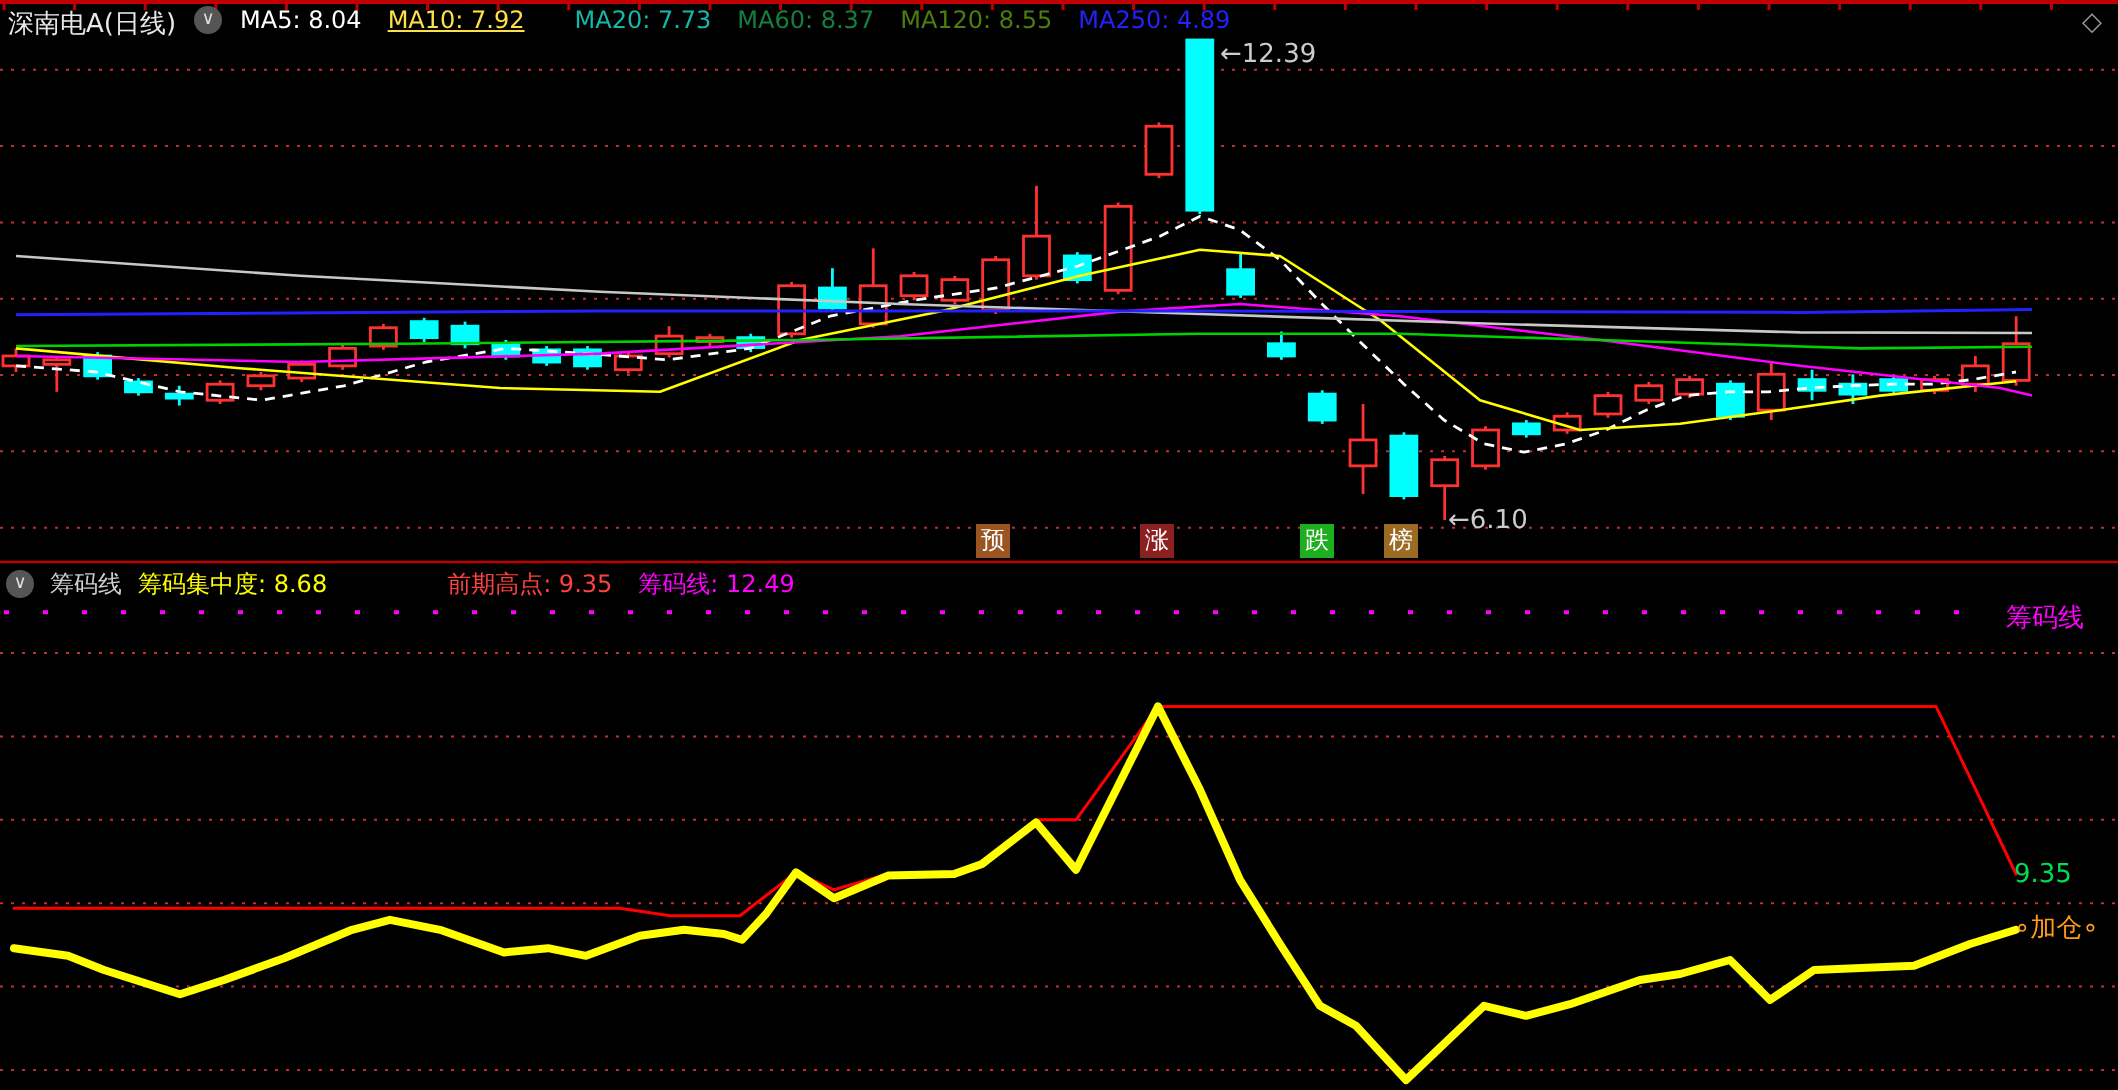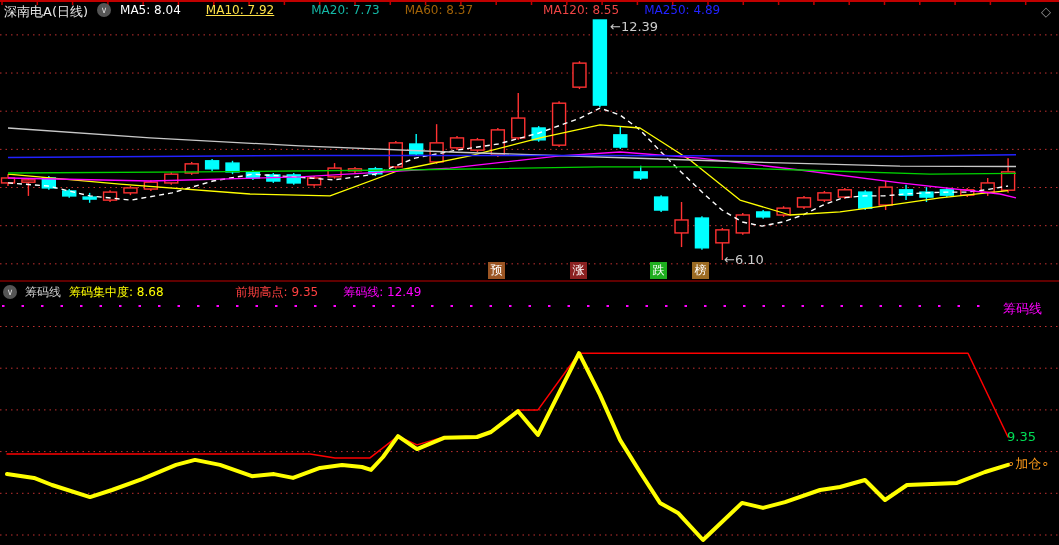--- a/index.html
+++ b/index.html
@@ -4,21 +4,21 @@
 <style>
   html,body{margin:0;padding:0;background:#000;}
   #app{position:relative;width:1059px;height:545px;background:#000;overflow:hidden;
        font-family:"DejaVu Sans","Liberation Sans",sans-serif;}
   #chart{position:absolute;left:0;top:0;}
   .topbar{position:absolute;left:4px;top:3px;height:18px;display:flex;
           gap:9px;font-size:12px;white-space:nowrap;z-index:5;}
   .title{color:#e8e8e8;font-size:13px;}
   .chev{width:14px;height:14px;border-radius:50%;background:#555;color:#ddd;font-size:9px;
         display:inline-flex;align-items:center;justify-content:center;line-height:1;}
-  .mavals{display:flex;gap:25px;}
+  .mavals{display:flex;gap:13px;}
   .indbar{position:absolute;left:3px;top:284px;height:16px;display:flex;align-items:center;
           gap:8px;font-size:12px;white-space:nowrap;z-index:5;}
   .indname{color:#cfcfcf;}
   .chip{position:absolute;width:17px;height:17px;color:#fff;font-size:12px;line-height:17px;
         text-align:center;z-index:4;}
   .diamond{position:absolute;right:8px;top:4px;color:#9a9a9a;font-size:13px;z-index:5;}
 </style>
 </head>
 <body>
 <div id="app">
@@ -235,22 +235,22 @@
       <text x="1003" y="313" fill="#ff00ff" font-size="13">筹码线</text>
     </svg>
 
 <div class="topbar">
   <span class="title">深南电A(日线)</span>
   <span class="chev">∨</span>
   <span class="mavals">
         <span style="color: rgb(255, 255, 255);">MA5: 8.04</span>
         <span style="color: #fde047; text-decoration: underline;">MA10: 7.92</span>
         <span style="color: #14b8a6; margin-left: 12px;">MA20: 7.73</span>
-        <span style="color: #a16207;">MA60: 8.37</span>
-        <span style="color: #ef4444; margin-left: 45px;">MA120: 8.55</span>
+        <span style="color: #15803d;">MA60: 8.37</span>
+        <span style="color: #4d7c0f;">MA120: 8.55</span>
         <span style="color: rgb(34, 34, 255);">MA250: 4.89</span>
       </span>
 </div>
 
 <span class="diamond">◇</span>
 
 <div class="indbar">
   <span class="chev">∨</span>
   <span class="indname">筹码线</span>
   <span class="mavals">

